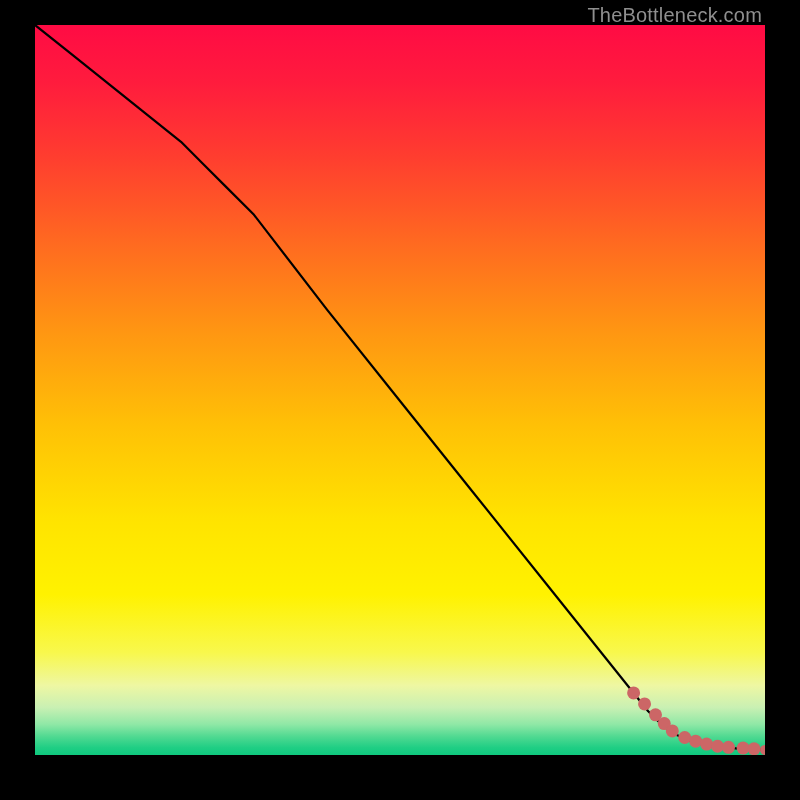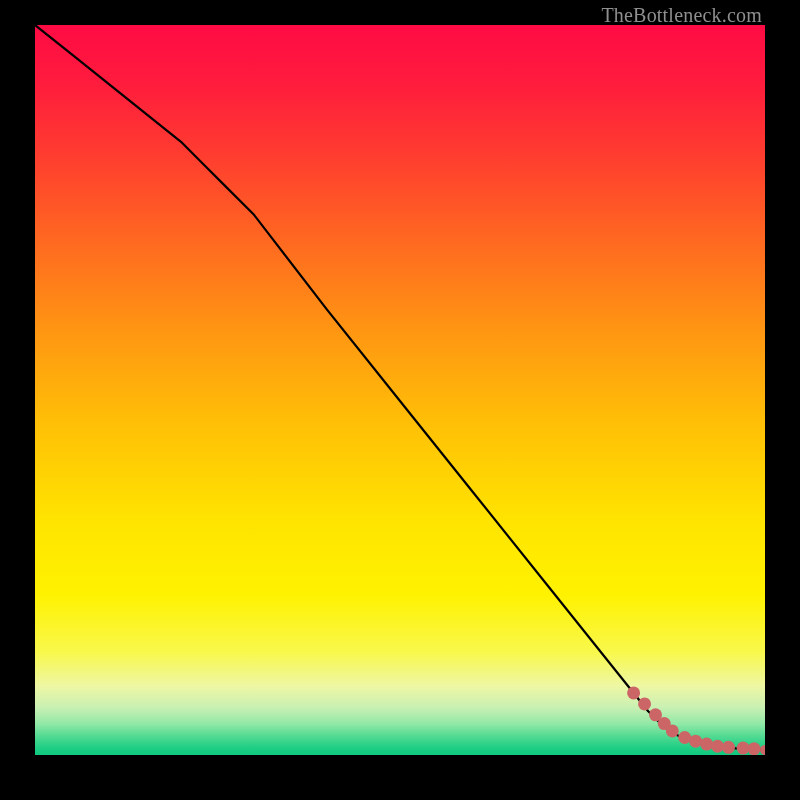--- a/index.html
+++ b/index.html
@@ -21,21 +21,21 @@
     left: 35px;
     top: 25px;
     width: 730px;
     height: 730px;
     overflow: hidden;
   }
   .watermark {
     position: absolute;
     top: 4px;
     right: 38px;
-    font-family: Liberation Serif, serif;
+    font-family: Liberation Sans, sans-serif;
     font-size: 20px;
     color: #8f8f8f;
     letter-spacing: 0.2px;
   }
   svg { display: block; }
 </style>
 </head>
 <body>
 
 <div class="frame">

